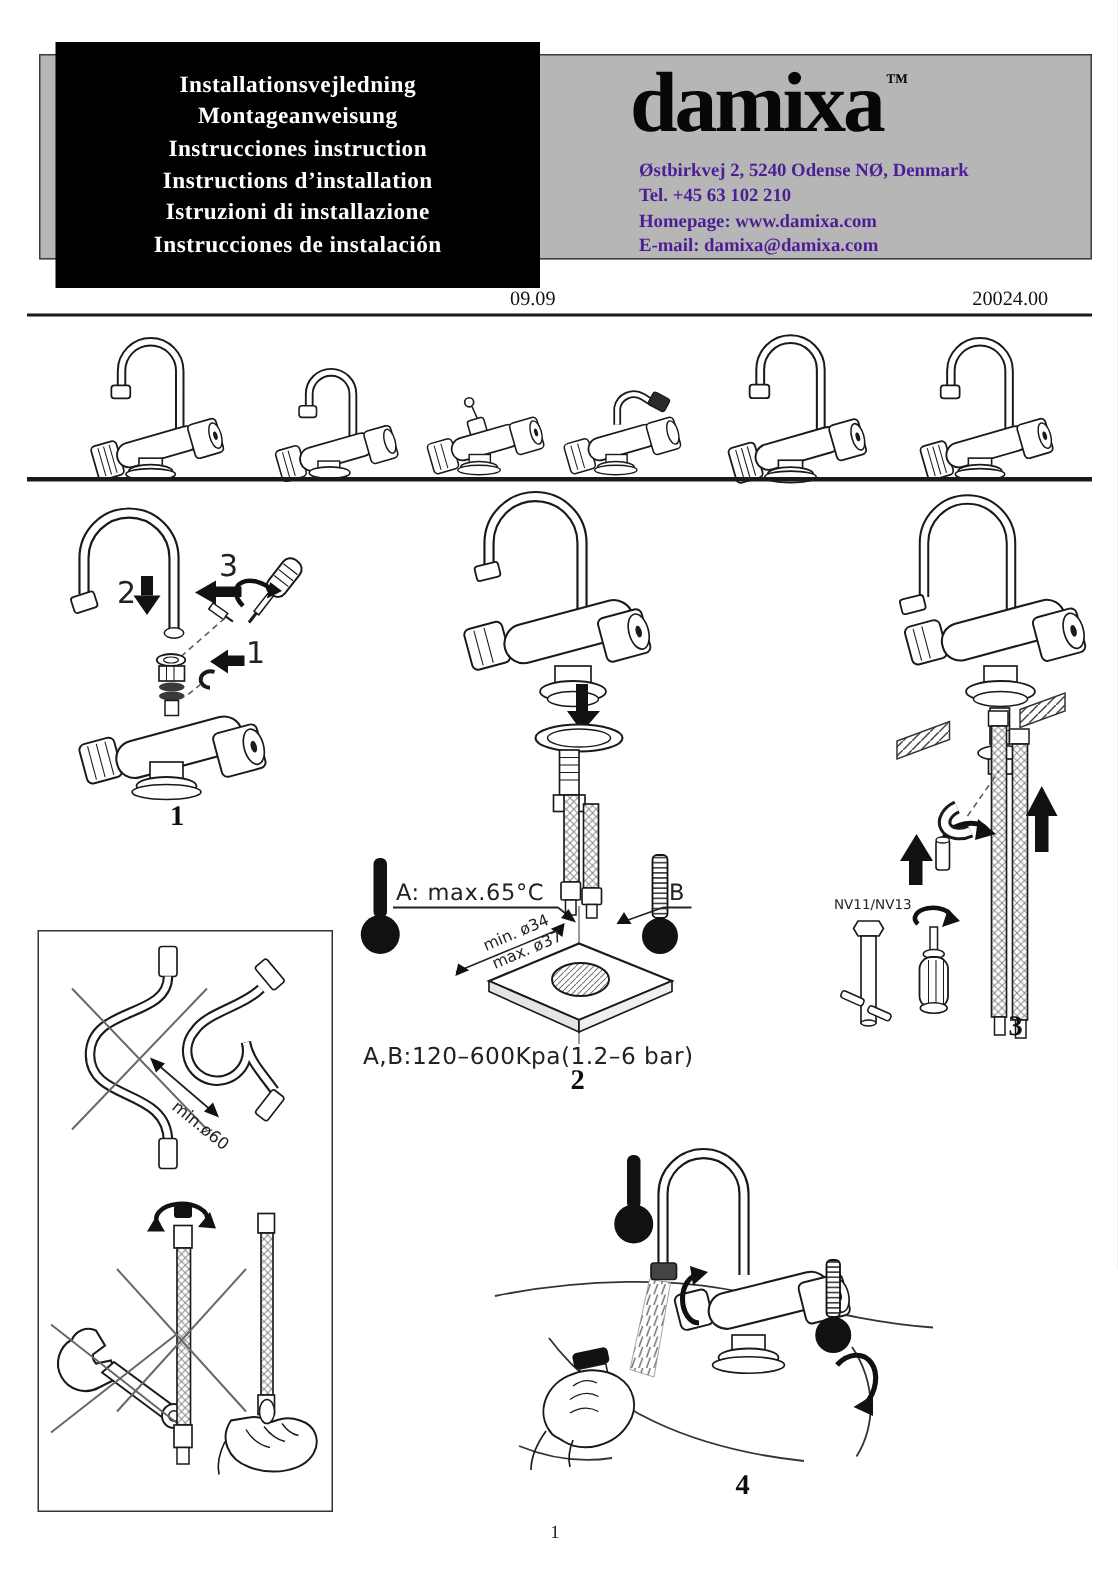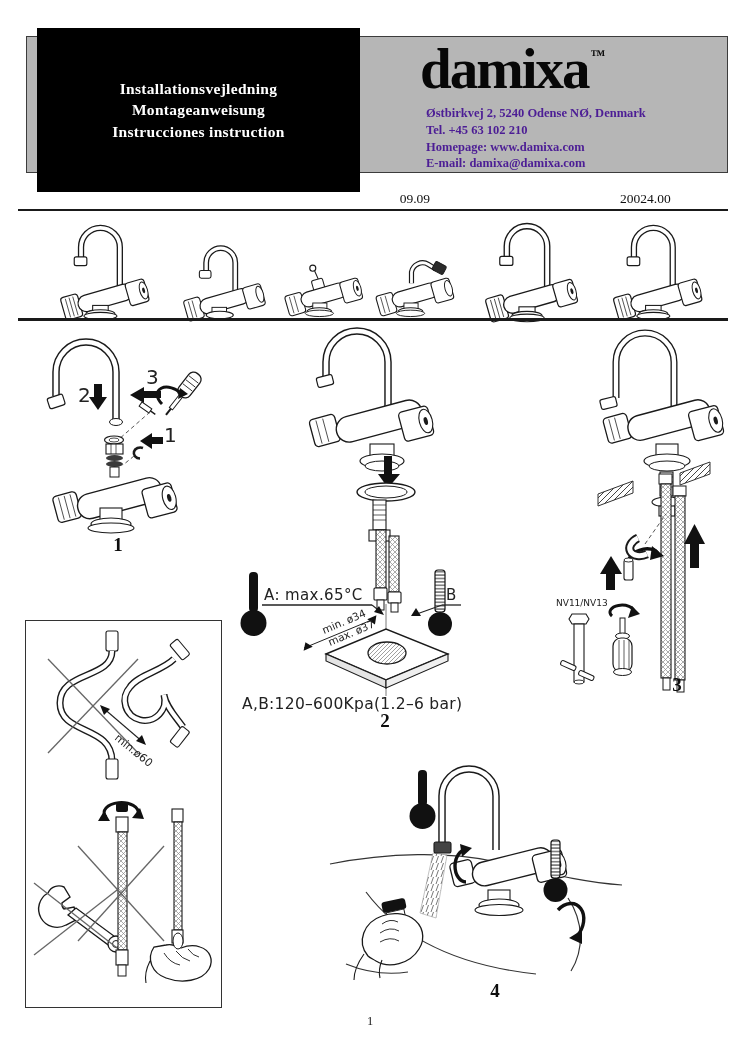--- a/index.html
+++ b/index.html
@@ -7,22 +7,22 @@
         font-family:"Liberation Serif",serif;color:#111;}
   
   .gray-banner{position:absolute;left:26px;top:36px;width:702px;height:137px;background:#b6b6b6;border:1px solid #3c3c3c;box-sizing:border-box;}
   .title-box{position:absolute;left:37px;top:28px;width:323px;height:164px;background:#000;color:#fff;
              display:flex;flex-direction:column;justify-content:center;text-align:center;}
   .title-box div{font-size:15.5px;font-weight:bold;line-height:21.4px;letter-spacing:.3px;}
   .brand-logo{position:absolute;left:420px;top:40px;font-family:Liberation Serif, serif;
               font-weight:bold;font-size:57px;letter-spacing:-2px;color:#070707;line-height:1;}
   .brand-logo .tm{font-size:15px;vertical-align:28px;letter-spacing:0;margin-left:2px;}
   .brand-address{position:absolute;left:426px;top:105px;font-size:12.5px;font-weight:bold;line-height:16.8px;color:#4c1d95;}
-  .rev-date{position:absolute;left:340px;top:191px;width:90px;text-align:right;font-size:13.5px;}
-  .doc-number{position:absolute;left:620px;top:191px;width:107px;text-align:left;font-size:13.5px;}
+  .rev-date{position:absolute;left:340px;top:191px;width:90px;text-align:left;font-size:13.5px;}
+  .doc-number{position:absolute;left:620px;top:191px;width:107px;text-align:center;font-size:13.5px;}
   .rule{position:absolute;background:#1a1a1a;}
   .rule-top{left:18px;top:209px;width:710px;height:2px;}
   .rule-mid{left:18px;top:318px;width:710px;height:3px;}
   
   svg{position:absolute;overflow:visible;}
   .product-row{left:18px;top:222px;}
   .fig1{left:30px;top:338px;}
   .fig2{left:240px;top:332px;}
   .fig3{left:548px;top:332px;}
   .fig4{left:330px;top:758px;}
@@ -35,20 +35,23 @@
 </head>
 <body>
 
 <div class="page">
 
   <div class="gray-banner"></div>
   <div class="title-box">
     <div>Installationsvejledning</div>
     <div>Montageanweisung</div>
     <div>Instrucciones instruction</div>
+    <div>Instructions d’installation</div>
+    <div>Istruzioni di installazione</div>
+    <div>Instrucciones de instalación</div>
   </div>
   <div class="brand-logo"><span>damixa</span><span class="tm">™</span></div>
   <div class="brand-address">
     <div>Østbirkvej 2, 5240 Odense NØ, Denmark</div>
     <div>Tel. +45 63 102 210</div>
     <div>Homepage: www.damixa.com</div>
     <div>E-mail: damixa@damixa.com</div>
   </div>
   <div class="rev-date">09.09</div>
   <div class="doc-number">20024.00</div>

